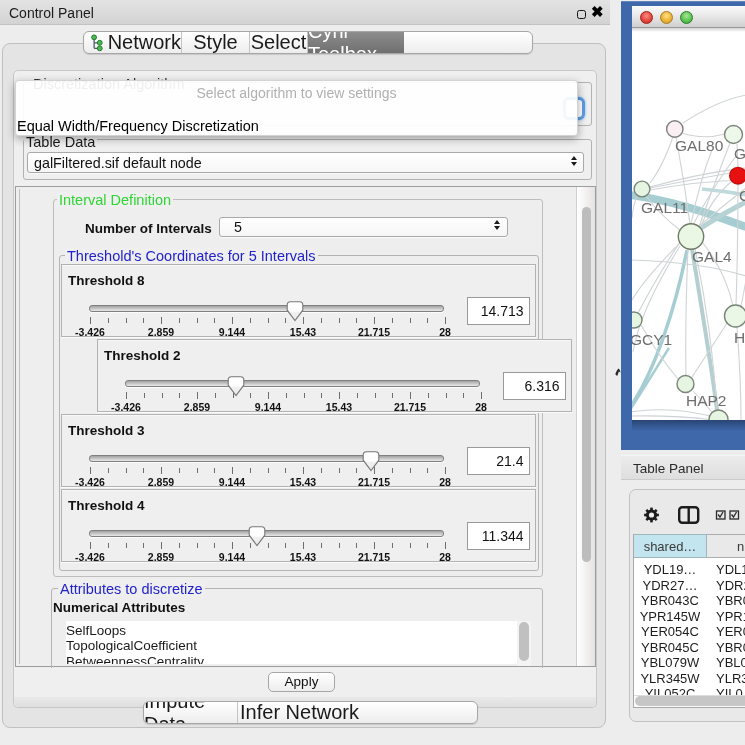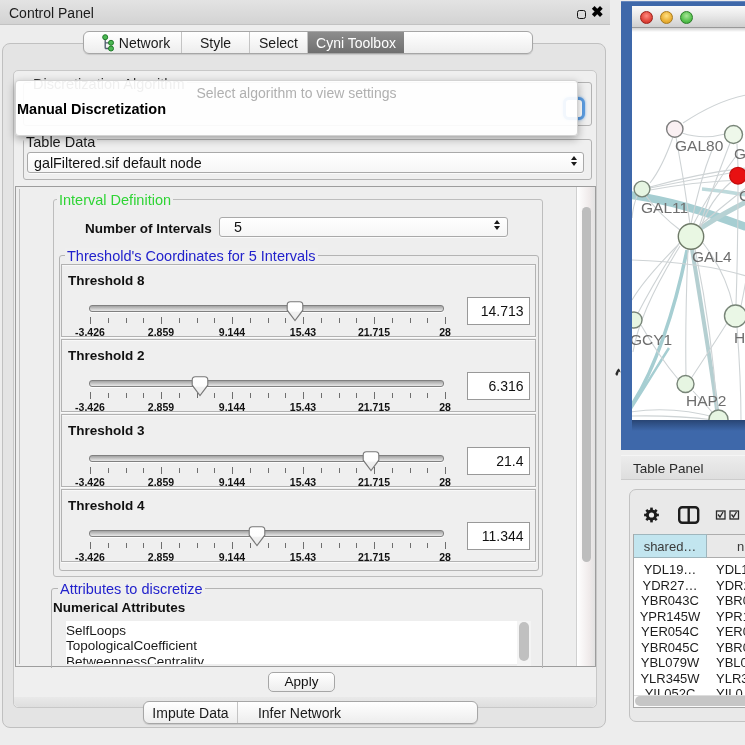--- a/index.html
+++ b/index.html
@@ -9,21 +9,21 @@
 #titlebar{left:0;top:0;width:610px;height:25px;background:linear-gradient(#e3e3e3,#d3d3d3);border-bottom:1px solid #c2c2c2;}
 #titletxt{left:9px;top:4.5px;font-size:14px;color:#1c1c1c;}
 #floatic{left:577px;top:10px;width:9px;height:9px;border:1.5px solid #111;border-radius:2.5px;}
 #closeic{left:591px;top:3px;font-size:15px;font-weight:bold;color:#000;}
 
 #outer{left:2px;top:43px;width:604px;height:685px;background:#e4e4e4;border:1px solid #c0c0c0;border-radius:8px;}
 #inner{left:13px;top:70px;width:584px;height:638px;background:#efefef;border:1px solid #c8c8c8;border-radius:5px;}
 #innershade{left:14px;top:697px;width:582px;height:10px;background:linear-gradient(#e9e9e9,#dedede);border-radius:0 0 5px 5px;}
 
 .segbar{height:23px;background:linear-gradient(#ffffff,#ededed);border:1px solid #a6a6a6;border-radius:6px;display:flex;overflow:hidden;box-shadow:0 1px 1px rgba(0,0,0,0.12);}
-.seg{font-size:14px;color:#1a1a1a;display:flex;align-items:center;justify-content:center;border-right:1px solid #c4c4c4;}
+.seg{font-size:20px;color:#1a1a1a;display:flex;align-items:center;justify-content:center;border-right:1px solid #c4c4c4;}
 .seg:last-child{border-right:none;}
 .segsel{background:linear-gradient(#8d8d8d,#6f6f6f);color:#fff;border-right:1px solid #5f5f5f;}
 #toptabs{left:83px;top:31px;width:450px;}
 #bottabs{left:143px;top:701px;width:335px;}
 #bottabs .segsel{background:linear-gradient(#a0a0a0,#8a8a8a);color:#efefef;}
 
 .group{border:1px solid #b2b2b2;border-radius:3px;}
 .gtitle{position:absolute;font-size:14.5px;background:#efefef;padding:0 2px;}
 
 .combo{background:linear-gradient(#ffffff,#f6f6f6);border:1px solid #a9a9a9;border-radius:3px;font-size:14.3px;color:#111;display:flex;align-items:center;box-shadow:0 1px 0 rgba(255,255,255,.7);}
@@ -169,21 +169,21 @@
       <div class="tlabels">
         <span style="left:28.0px;">-3.426</span>
         <span style="left:99.0px;">2.859</span>
         <span style="left:170.0px;">9.144</span>
         <span style="left:241.0px;">15.43</span>
         <span style="left:312.0px;">21.715</span>
         <span style="left:383.0px;">28</span>
       </div>
       <div class="vbox">14.713</div>
     </div>
-    <div class="ab tpanel" style="top:339px;">
+    <div class="ab tpanel" style="top:339px;margin-left:36px;">
       <div class="ttitle">Threshold 2</div>
       <div class="track"></div>
       <div style="position:absolute;left:28.0px;top:51.5px;width:1px;height:7px;background:#6e6e6e;"></div>
       <div style="position:absolute;left:45.8px;top:52.5px;width:1px;height:5px;background:#6e6e6e;"></div>
       <div style="position:absolute;left:63.5px;top:52.5px;width:1px;height:5px;background:#6e6e6e;"></div>
       <div style="position:absolute;left:81.3px;top:52.5px;width:1px;height:5px;background:#6e6e6e;"></div>
       <div style="position:absolute;left:99.0px;top:51.5px;width:1px;height:7px;background:#6e6e6e;"></div>
       <div style="position:absolute;left:116.8px;top:52.5px;width:1px;height:5px;background:#6e6e6e;"></div>
       <div style="position:absolute;left:134.5px;top:52.5px;width:1px;height:5px;background:#6e6e6e;"></div>
       <div style="position:absolute;left:152.3px;top:52.5px;width:1px;height:5px;background:#6e6e6e;"></div>
@@ -327,21 +327,21 @@
 <div class="ab" style="left:16.5px;top:668px;width:558px;height:29px;background:#efefef;"></div>
 <div class="ab" id="apply">Apply</div>
 
 <div class="ab segbar" id="bottabs">
  <div class="seg" style="width:93px;">Impute Data</div>
  <div class="seg" style="width:123px;">Infer Network</div>
 </div>
 
 <div class="ab" id="popup">
  <div class="r1">Select algorithm to view settings</div>
- <div class="r2">Manual Discretization</div>
+ <div class="r3">Equal Width/Frequency Discretization</div>
 </div>
 
 <svg class="ab" style="left:613px;top:366px;z-index:80;" width="12" height="12" viewBox="0 0 12 12">
     <path d="M2.2,8.3 Q4.2,3.4 5.6,2.6 Q6.8,3.4 7.6,6.4 L5.9,5.5 Q5.2,7.2 4.6,9.6 Q3.6,10.2 3.4,9.4 Q3.3,8.7 2.2,8.3 Z" fill="#2a2a2a"></path>
     <path d="M3.4,9.4 Q3.9,10.6 5.0,10.4 L4.6,9.6 Q3.6,10.2 3.4,9.4 Z" fill="#f5f5f5"></path>
   </svg>
 
 <div class="ab" id="netframe"></div>
 <div class="ab" id="nettitle"></div>
 <div class="ab tl" id="tlr"></div>

